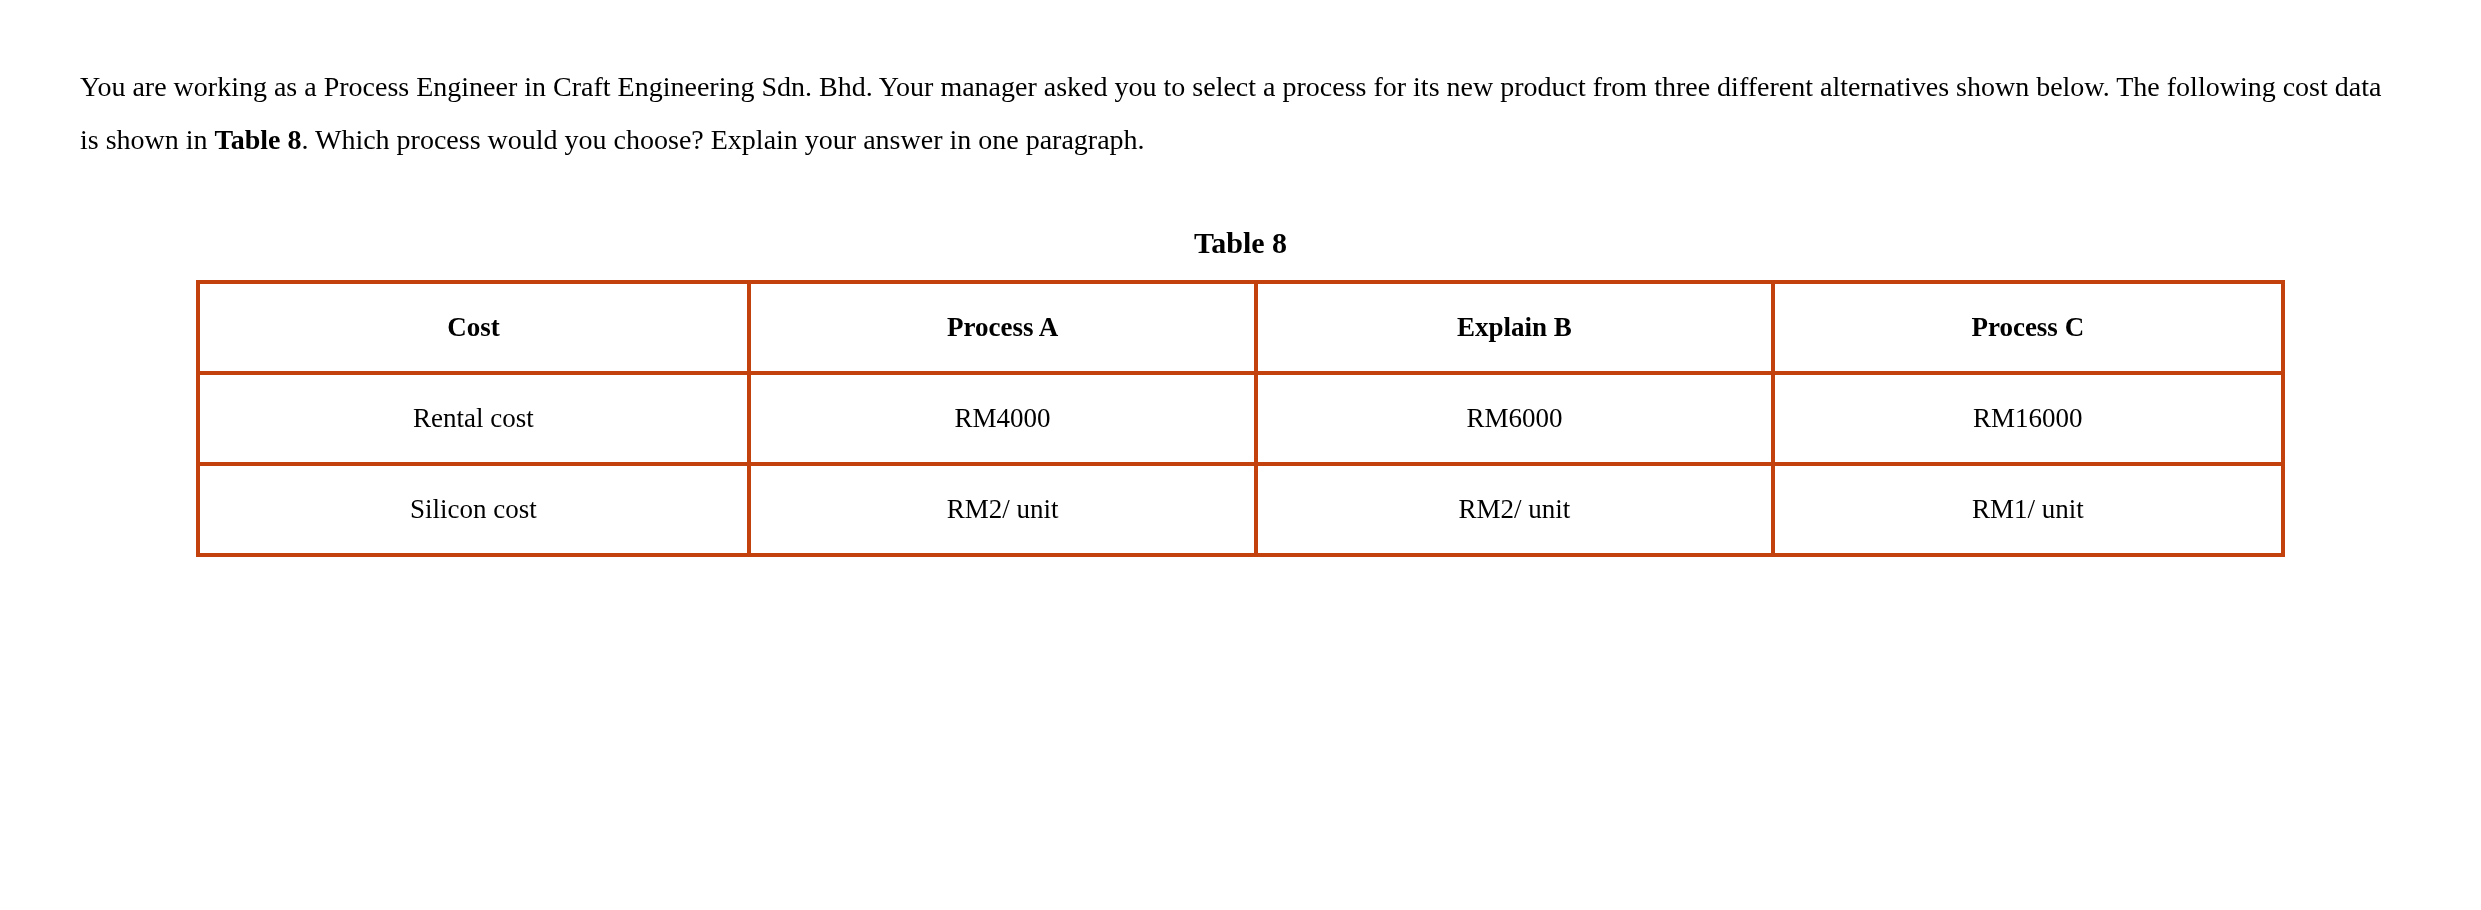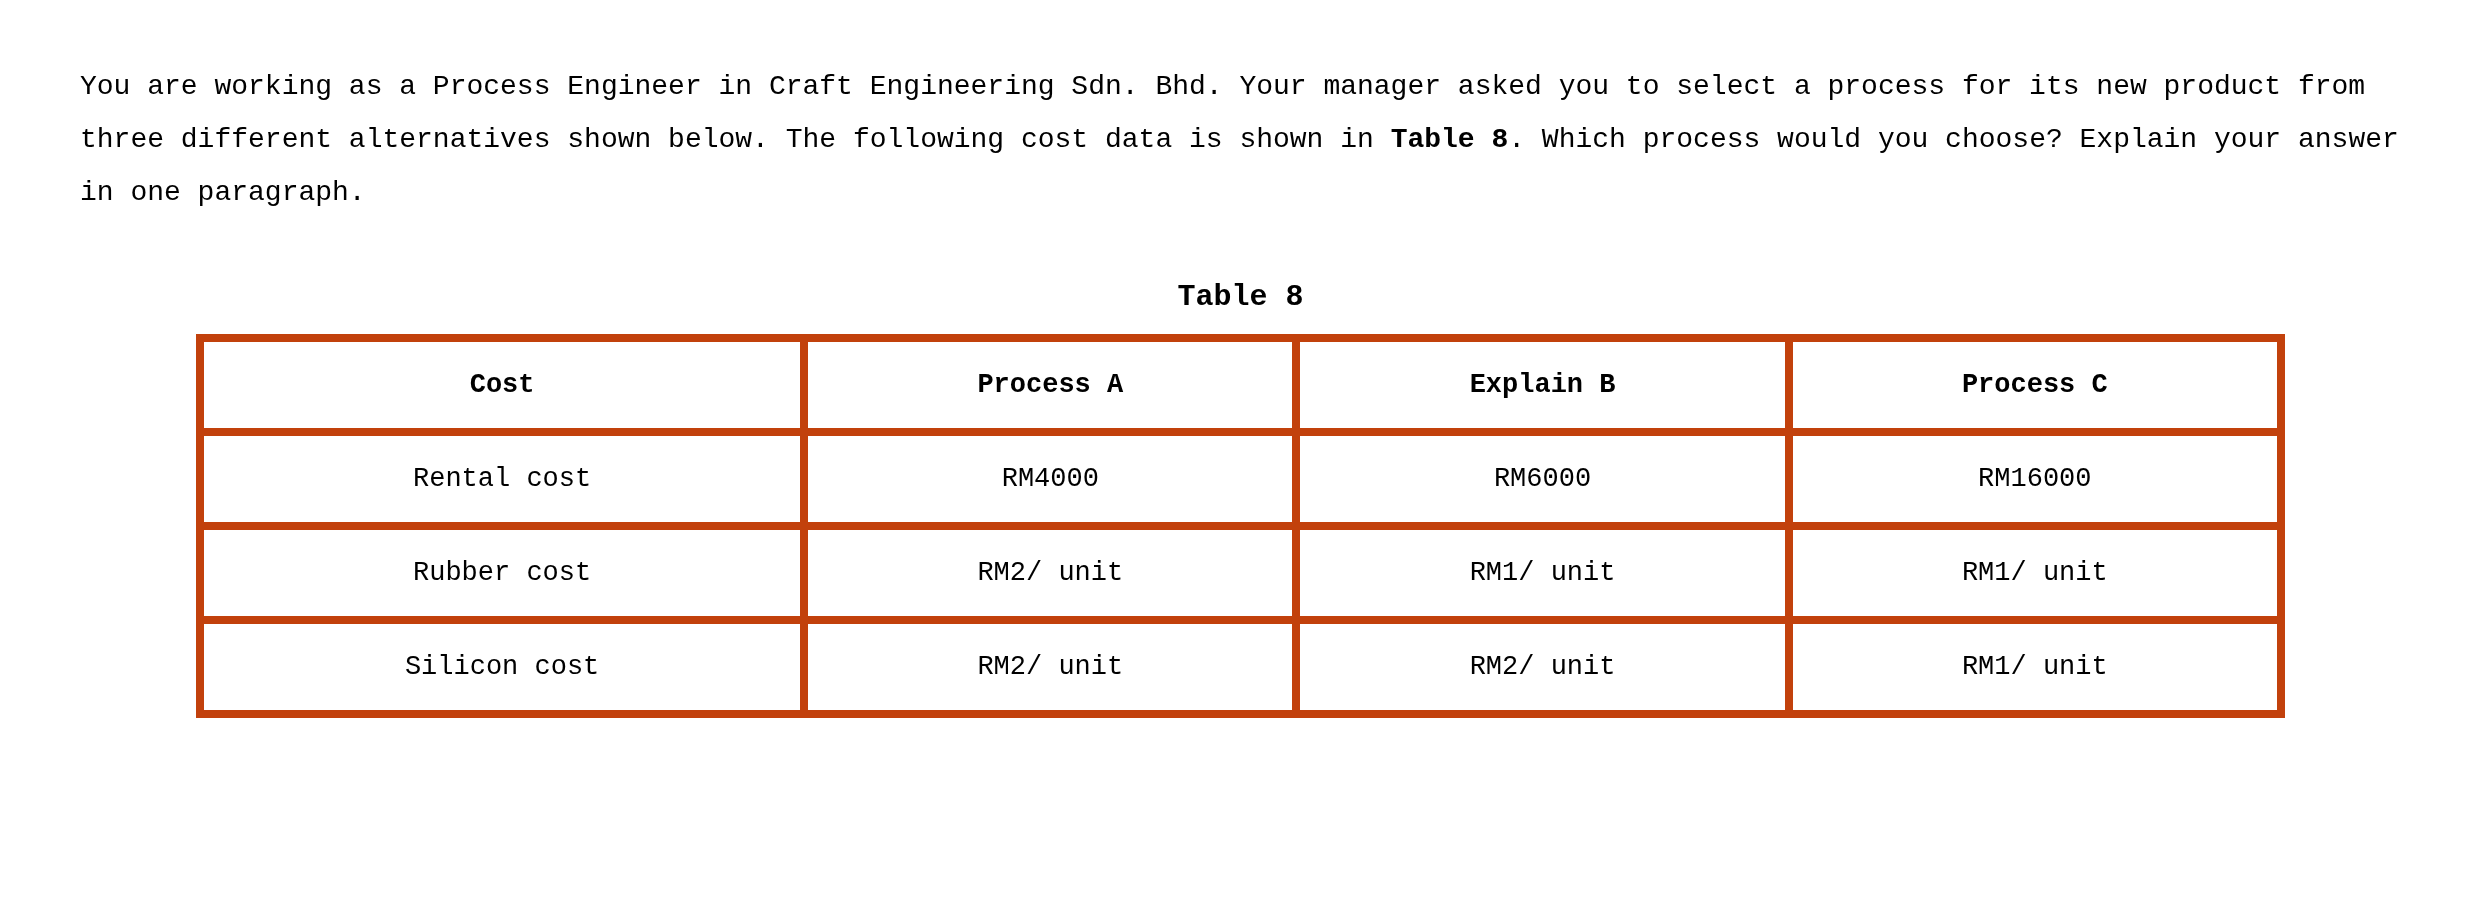--- a/index.html
+++ b/index.html
@@ -1,19 +1,18 @@
 <!DOCTYPE html>
 <html><head>
   <meta charset="utf-8">
   <style>
     * {
       margin: 0;
       padding: 0;
       box-sizing: border-box;
-      font-family: Liberation Mono, monospace;
     }
 
     body {
       background: #ffffff;
       font-family: "Times New Roman", Times, serif;
       font-size: 28px;
       color: #000000;
       padding: 60px 80px;
       max-width: 2481px;
     }
@@ -36,21 +35,21 @@
       text-align: center;
     }
 
     table {
       border-collapse: collapse;
       width: 90%;
       max-width: 2100px;
     }
 
     th, td {
-      border: 8px solid #c2410c;
+      border: 4px solid #c2410c;
       padding: 28px 30px;
       text-align: center;
       font-size: 27px;
     }
 
     th {
       font-weight: bold;
     }
 
     td {
@@ -83,26 +82,20 @@
       </tr>
     </thead>
     <tbody id="table-body">
     <tr>
           <td>Rental cost</td>
           <td>RM4000</td>
           <td>RM6000</td>
           <td>RM16000</td>
         </tr>
         <tr>
-          <td>Rubber cost</td>
-          <td>RM2/ unit</td>
-          <td>RM1/ unit</td>
-          <td>RM1/ unit</td>
-        </tr>
-        <tr>
           <td>Silicon cost</td>
           <td>RM2/ unit</td>
           <td>RM2/ unit</td>
           <td>RM1/ unit</td>
         </tr>
       </tbody>
   </table>
 </div>
 
 </body></html>

